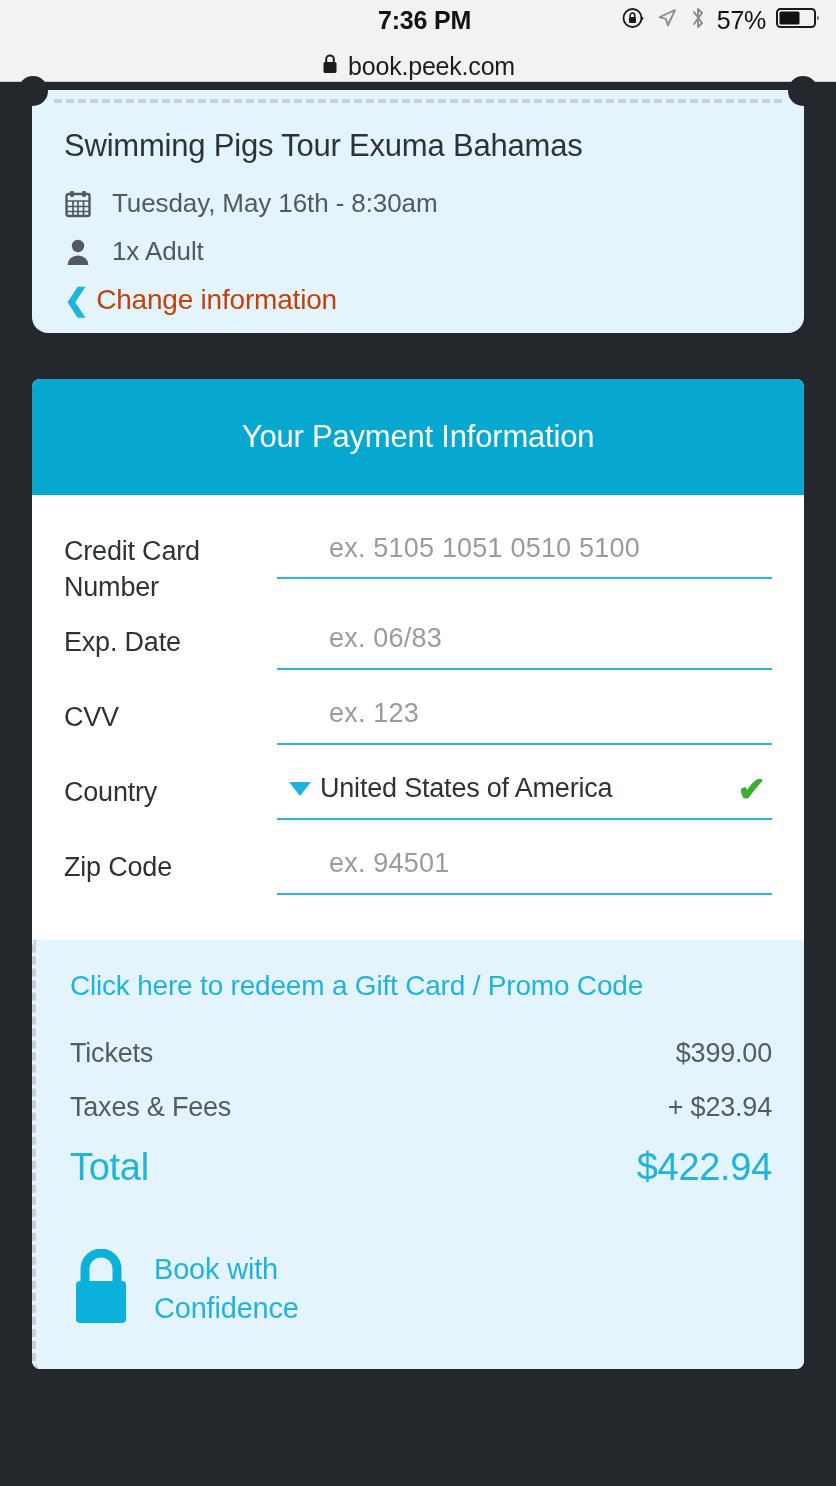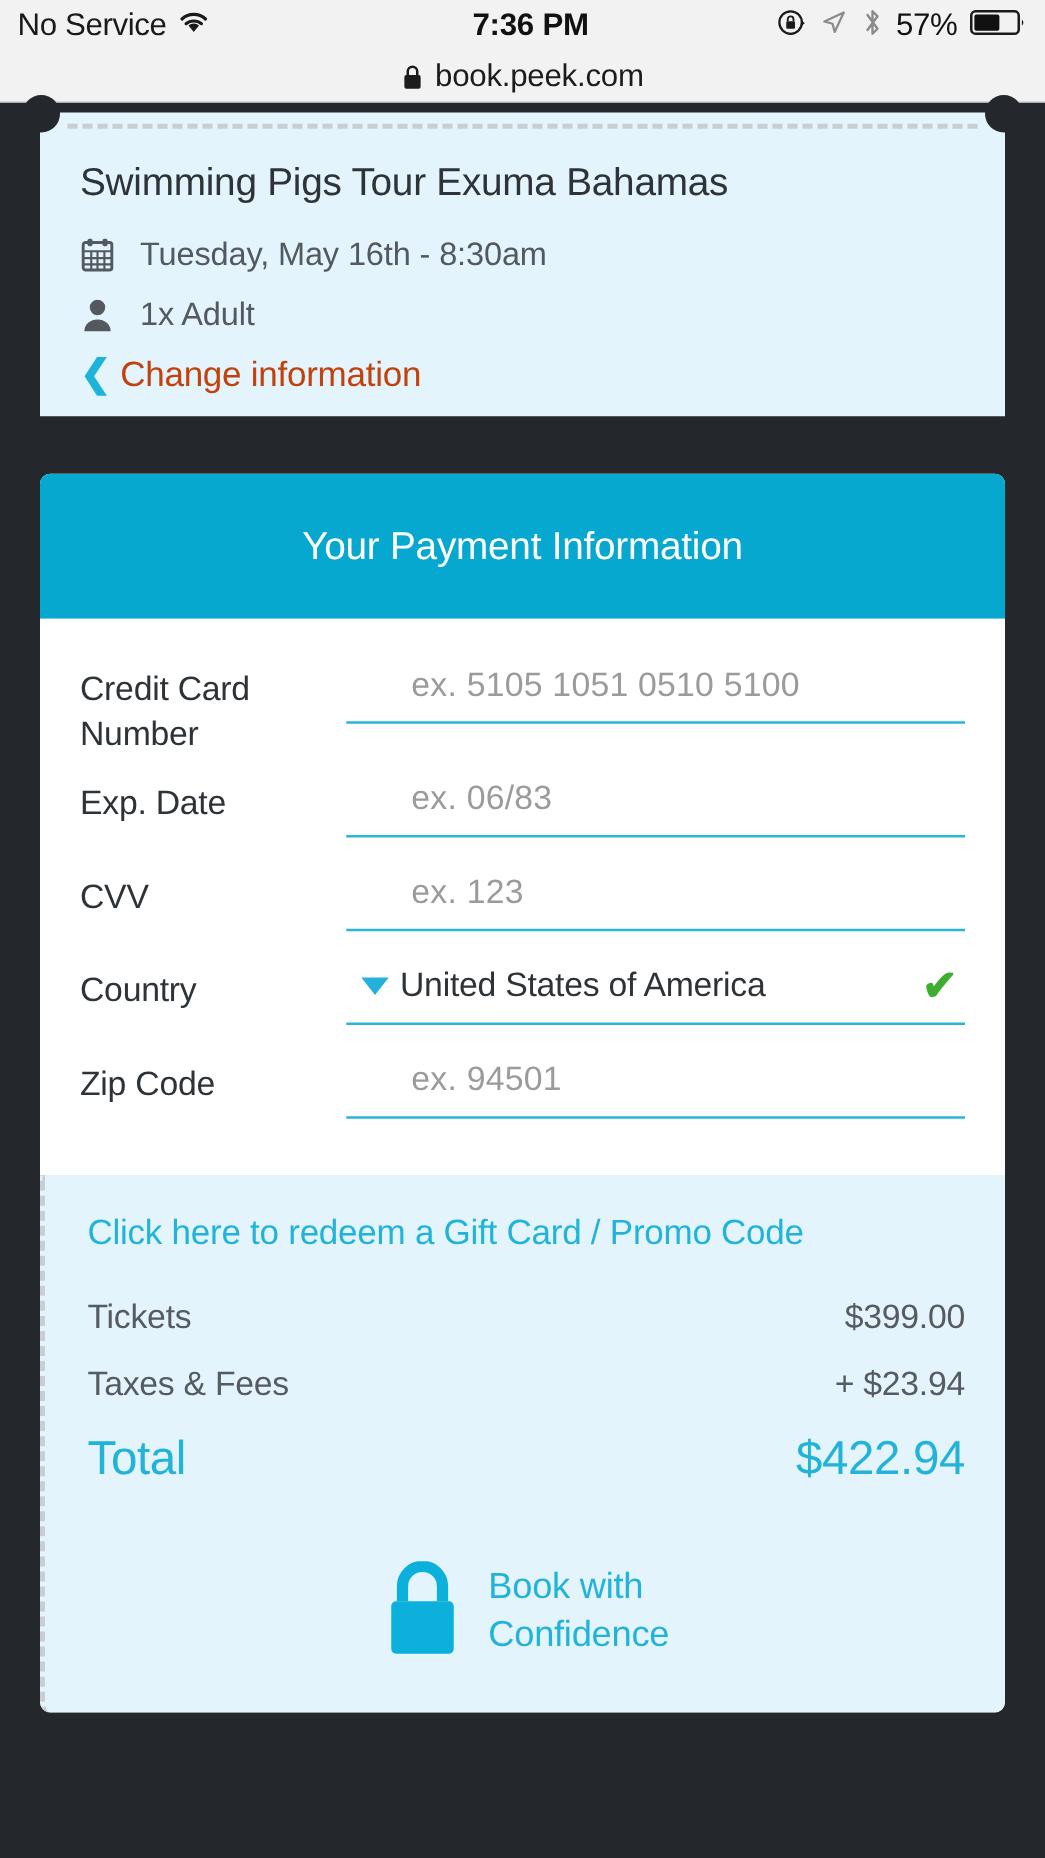--- a/index.html
+++ b/index.html
@@ -54,21 +54,21 @@
     font-size: 25px;
     color: #111;
     letter-spacing: -0.3px;
   }
 
   
   .urlbar {
     height: 42px;
     background: #f2f2f2;
     display: flex;
-    align-items: center;
+    align-items: flex-end;
     justify-content: center;
     gap: 9px;
     border-bottom: 1px solid #cfcfcf;
     padding-top: 1px;
   }
   .urlbar .url-text {
     font-size: 25px;
     color: #1c1c1c;
     letter-spacing: -0.2px;
   }
@@ -78,21 +78,21 @@
     background: #24272b;
     height: 1404px;
     padding: 0 32px;
     position: relative;
   }
 
   
   .ticket-card {
     position: relative;
     background: #e3f4fc;
-    border-radius: 0;
+    border-radius: 16px;
     margin-top: 8px;
     padding: 30px 32px 26px 32px;
     height: 243px;
   }
   .perf-line {
     position: absolute;
     top: 9px;
     left: 22px;
     right: 22px;
     height: 4px;
@@ -273,44 +273,33 @@
   }
   .total-value {
     font-size: 38px;
     color: #22b3da;
     letter-spacing: -0.3px;
   }
   .confidence {
     margin-top: 60px;
     display: flex;
     align-items: center;
-    justify-content: center;
     gap: 22px;
   }
   .conf-text {
     font-size: 29px;
     color: #22b3da;
     line-height: 1.35;
     letter-spacing: -0.2px;
   }
 </style>
 </head>
 <body>
 
 <div class="statusbar">
-  <div class="sb-left">
-    <span class="sb-carrier">No Service</span>
-    <span>
-      <svg width="26" height="20" viewBox="0 0 26 20">
-        <path d="M13 17.5 L8.8 12.4 A6.6 6.6 0 0 1 17.2 12.4 Z" fill="#1a1a1a"></path>
-        <path d="M3.6 7.2 A14 14 0 0 1 22.4 7.2" stroke="#1a1a1a" stroke-width="2.6" fill="none" stroke-linecap="round"></path>
-        <path d="M6.8 11 A9.6 9.6 0 0 1 19.2 11" stroke="#1a1a1a" stroke-width="2.4" fill="none" stroke-linecap="round"></path>
-      </svg>
-    </span>
-  </div>
 
   <div class="sb-center">7:36 PM</div>
 
   <div class="sb-right">
     <span>
       <svg width="24" height="24" viewBox="0 0 24 24">
         <circle cx="11.5" cy="12" r="9" stroke="#1a1a1a" stroke-width="1.8" fill="none"></circle>
         <rect x="8" y="11" width="7" height="6" rx="1" fill="#1a1a1a"></rect>
         <path d="M9.2 11 v-1.6 a2.3 2.3 0 0 1 4.6 0 V11" stroke="#1a1a1a" stroke-width="1.5" fill="none"></path>
         <path d="M20 11.2 l1.6 1.3 -1.6 1.3" stroke="#1a1a1a" stroke-width="1.6" fill="none"></path>

